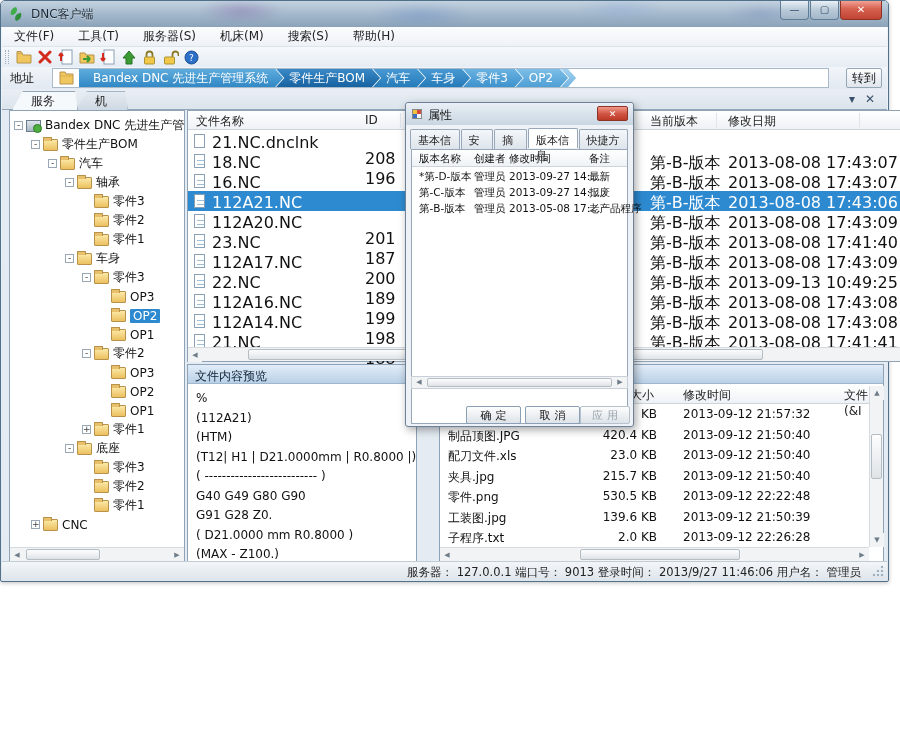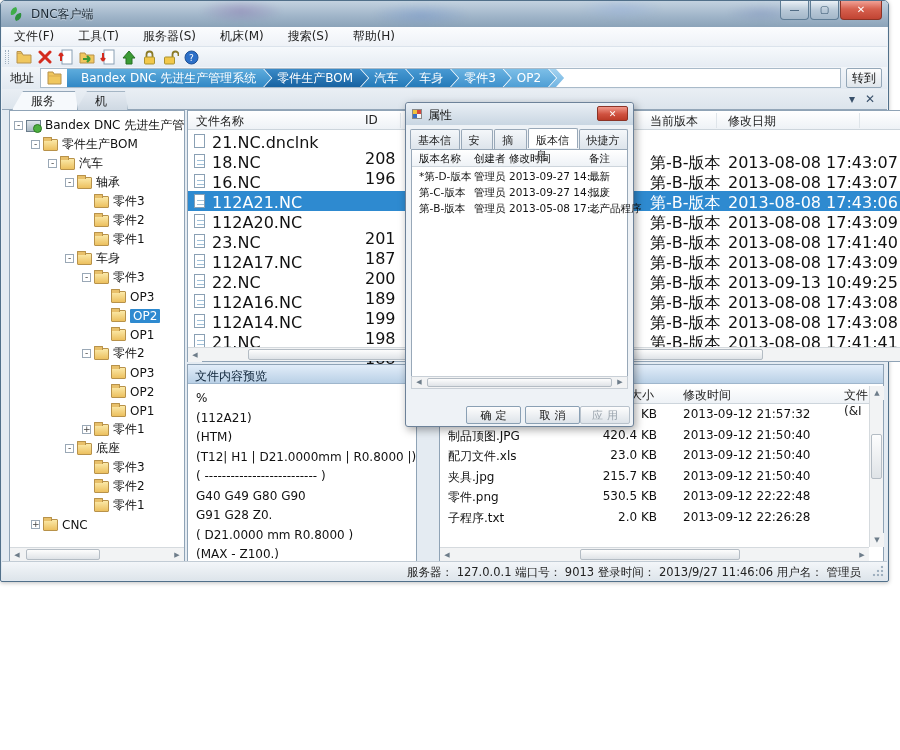--- a/index.html
+++ b/index.html
@@ -28,21 +28,21 @@
     background:linear-gradient(#e9f0f6,#b9c9d8 50%,#a3b7c9); color:#31506b; font-size:10px; text-align:center; line-height:18px; margin-left:1px; }
   .wbtn.close { width:42px; background:linear-gradient(#f1a195,#d6604e 45%,#c14433); color:#fff; border-color:#8c3326; font-weight:bold; }
 
   .menubar { position:absolute; left:1px; top:26px; right:1px; height:20px; background:linear-gradient(#fbfcfe,#eef2f7); border-bottom:1px solid #dbe3ec; display:flex; align-items:center; }
   .menu-item { font-size:12px; color:#222; padding:2px 12px; }
 
   .toolbar { position:absolute; left:1px; top:46px; right:1px; height:20px; background:linear-gradient(#f6f9fc,#e6ecf3); display:flex; align-items:center; }
   .tb-grip { width:4px; height:14px; margin:0 4px 0 3px; border-left:1px dotted #9fb0c0; border-right:1px dotted #9fb0c0; }
   .tbtn { width:21px; height:18px; display:flex; align-items:center; justify-content:center; }
 
-  .addressbar { position:absolute; left:1px; top:66px; right:1px; height:22px; background:linear-gradient(#f2f5f9,#e2e9f1); display:flex; align-items:center; }
+  .addressbar { position:absolute; left:1px; top:66px; right:1px; height:22px; background:linear-gradient(#f2f5f9,#e2e9f1); display:flex; align-items:center;gap:12px; }
   .addr-label { font-size:12px; color:#111; margin:0 6px 0 8px; }
   .addr-field { position:relative; height:20px; flex:1; background:#fff; border:1px solid #a9bac9; display:flex; align-items:center; overflow:hidden; }
   .addr-folder { margin:0 4px 0 5px; }
   .crumbs { display:flex; height:20px; }
   .crumb { height:20px; line-height:20px; color:#fff; font-size:12px; padding:0 15px 0 14px; white-space:nowrap;
     clip-path:polygon(0 0, calc(100% - 9px) 0, 100% 50%, calc(100% - 9px) 100%, 0 100%, 9px 50%); margin-left:-8px; }
   .crumb.first { clip-path:polygon(0 0, calc(100% - 9px) 0, 100% 50%, calc(100% - 9px) 100%, 0 100%); margin-left:0; }
   .cr1 { background:linear-gradient(#60aede,#2f86c4); }
   .cr2 { background:linear-gradient(#3c8cc9,#15609f); }
   .cr3 { background:linear-gradient(#4a9bd4,#2379b8); }
@@ -114,21 +114,21 @@
   .dialog { position:absolute; left:404px; top:101px; width:229px; height:325px;
     background:#eef2f6; border:1px solid #6d8299; border-radius:3px; box-shadow:2px 3px 8px rgba(0,0,0,.35); z-index:50; }
   .dlg-title { position:absolute; left:0; top:0; right:0; height:22px; background:linear-gradient(#e9eff5,#c9d6e2); border-radius:3px 3px 0 0; }
   .dlg-ico { position:absolute; left:6px; top:6px; width:10px; height:10px; background:conic-gradient(#d6483c 0 25%, #f5f5f5 0 50%, #3b6fc4 0 75%, #f0c23c 0); border:1px solid #888; }
   .dlg-title span.t { position:absolute; left:22px; top:4px; font-size:12px; color:#111; }
   .dlg-close { position:absolute; right:5px; top:3px; width:31px; height:15px; border:1px solid #8c3326; border-radius:2px;
     background:linear-gradient(#f0988a,#d05240 55%,#bb3b28); color:#fff; font-size:9px; font-weight:bold; text-align:center; line-height:14px; }
   .dlg-tabs { position:absolute; left:4px; top:26px; right:4px; height:20px; display:flex; }
   .dtab { font-size:11px; color:#222; padding:3px 7px 0; border:1px solid #98a8b8; border-bottom:none; background:linear-gradient(#f4f7fa,#dde4eb); border-radius:2px 2px 0 0; margin-right:1px; }
   .dtab.active { background:#fff; position:relative; top:-1px; padding-top:4px; z-index:2; }
-  .dlg-list { position:absolute; left:5px; top:46px; right:5px; height:236px; background:#fff; border:1px solid #98a8b8; }
+  .dlg-list { position:absolute; left:5px; top:46px; right:5px; height:275px; background:#fff; border:1px solid #98a8b8; }
   .dl-head { position:absolute; left:0; top:0; right:0; height:17px; background:linear-gradient(#ffffff,#eef2f6); border-bottom:1px solid #cdd5dc; }
   .dl-head span, .dl-row span { position:absolute; font-size:10.5px; color:#111; white-space:nowrap; }
   .dl-head span { top:2px; }
   .dl-rows { position:absolute; left:0; top:19px; right:0; }
   .dl-row { position:relative; height:16px;text-align:right; }
   .dl-row span { top:1px; }
   .d-name { left:7px; } .d-creator { left:62px; } .d-time { left:97px; } .d-remark { left:177px; }
   .dlg-hscroll { position:absolute; left:5px; right:5px; top:273px; height:13px; background:#f2f3f4; border:1px solid #c8cfd6; }
   .dbtn { position:absolute; top:303px; width:55px; height:18px; border:1px solid #8aa0b4; border-radius:2px;
     background:linear-gradient(#fdfdfd,#dde3e9); font-size:11px; color:#111; text-align:center; line-height:17px; letter-spacing:4px; padding-left:4px; }
@@ -516,20 +516,25 @@
           </div>
       <div class="atrow">
             <span class="ac a-name">夹具.jpg</span>
             <span class="ac a-size">215.7 KB</span>
             <span class="ac a-date">2013-09-12 21:50:40</span>
           </div>
       <div class="atrow">
             <span class="ac a-name">零件.png</span>
             <span class="ac a-size">530.5 KB</span>
             <span class="ac a-date">2013-09-12 22:22:48</span>
+          </div>
+      <div class="atrow">
+            <span class="ac a-name">工装图.jpg</span>
+            <span class="ac a-size">139.6 KB</span>
+            <span class="ac a-date">2013-09-12 21:50:39</span>
           </div>
       <div class="atrow">
             <span class="ac a-name">子程序.txt</span>
             <span class="ac a-size">2.0 KB</span>
             <span class="ac a-date">2013-09-12 22:26:28</span>
           </div>
     </div>
     <div class="vscroll" style="right:0; top:21px; bottom:14px;">
       <span class="sbtn" style="top:0;">▲</span>
       <span class="sbtn" style="bottom:0;">▼</span>

